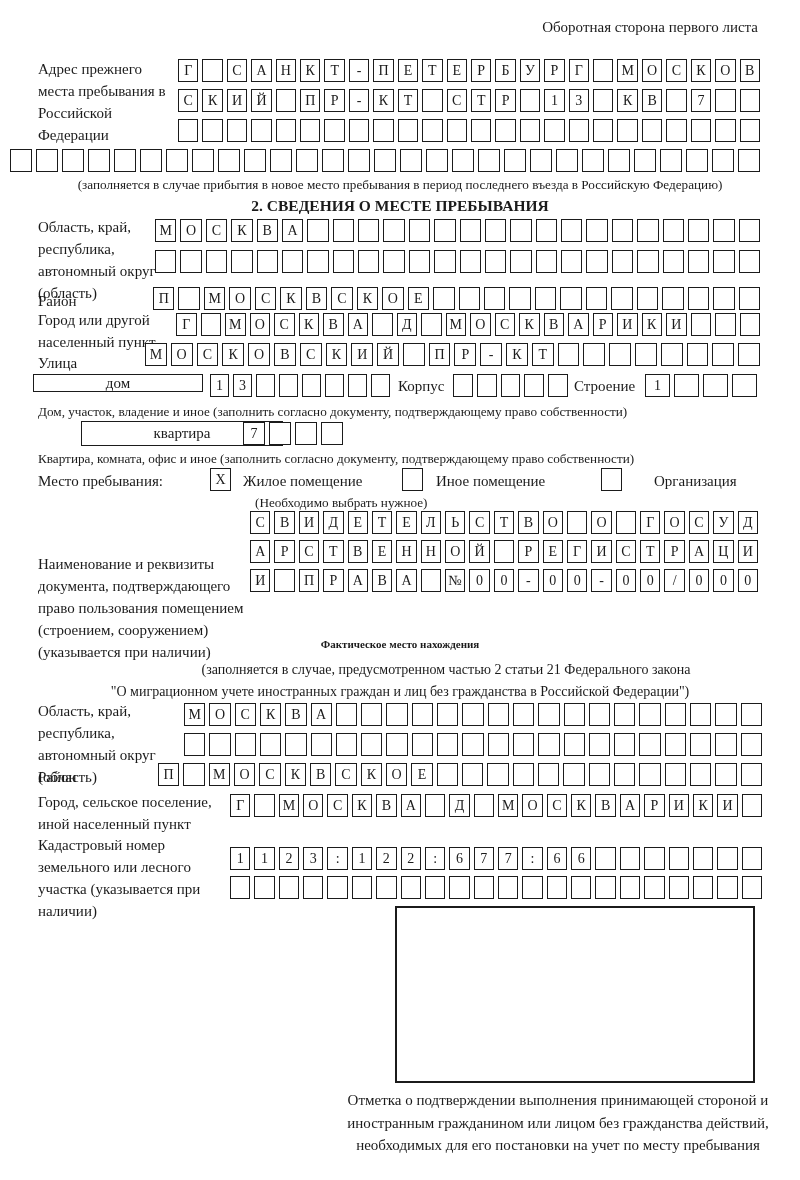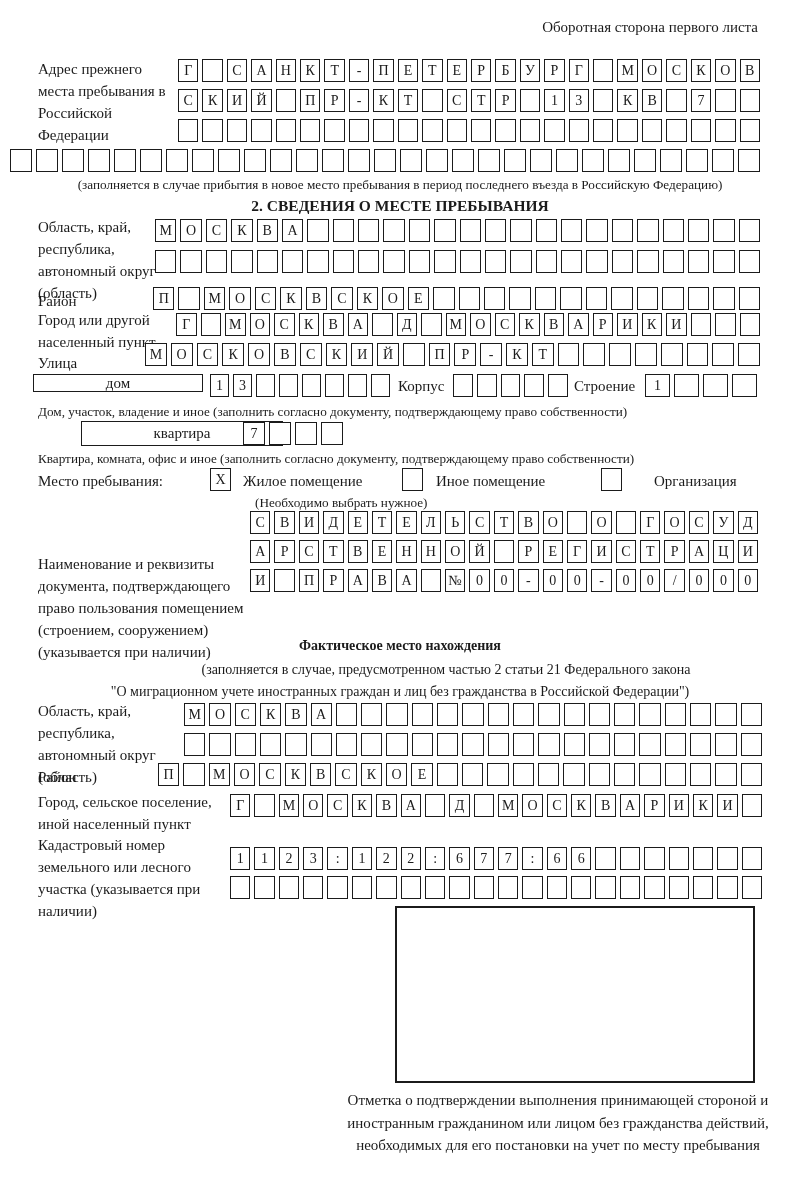--- a/index.html
+++ b/index.html
@@ -426,21 +426,21 @@
       <span class="cell">0</span>
       <span class="cell">-</span>
       <span class="cell">0</span>
       <span class="cell">0</span>
       <span class="cell">/</span>
       <span class="cell">0</span>
       <span class="cell">0</span>
       <span class="cell">0</span>
     </div>
 
-  <div class="abs bold center" style="left:0px; top:638px; width:800px; font-size:14px;">Фактическое место нахождения</div>
+  <div class="abs bold center" style="left:0px; top:638px; width:800px; font-size:11px;">Фактическое место нахождения</div>
   <div class="abs center" style="left:0px; top:662px; width:800px; font-size:14px; white-space:nowrap;padding-left:46px;">(заполняется в случае, предусмотренном частью 2 статьи 21 Федерального закона</div>
   <div class="abs center" style="left:0px; top:684px; width:800px; font-size:14px; white-space:nowrap;">"О миграционном учете иностранных граждан и лиц без гражданства в Российской Федерации")</div>
 
   <div class="abs label" style="left:38px; top:700px; width:150px;">Область, край, республика, автономный округ (область)</div>
   <div class="cellrow" style="left: 184px; top: 703px; width: 578px; grid-template-columns: repeat(23, 1fr);">
       <span class="cell">М</span>
       <span class="cell">О</span>
       <span class="cell">С</span>
       <span class="cell">К</span>
       <span class="cell">В</span>

